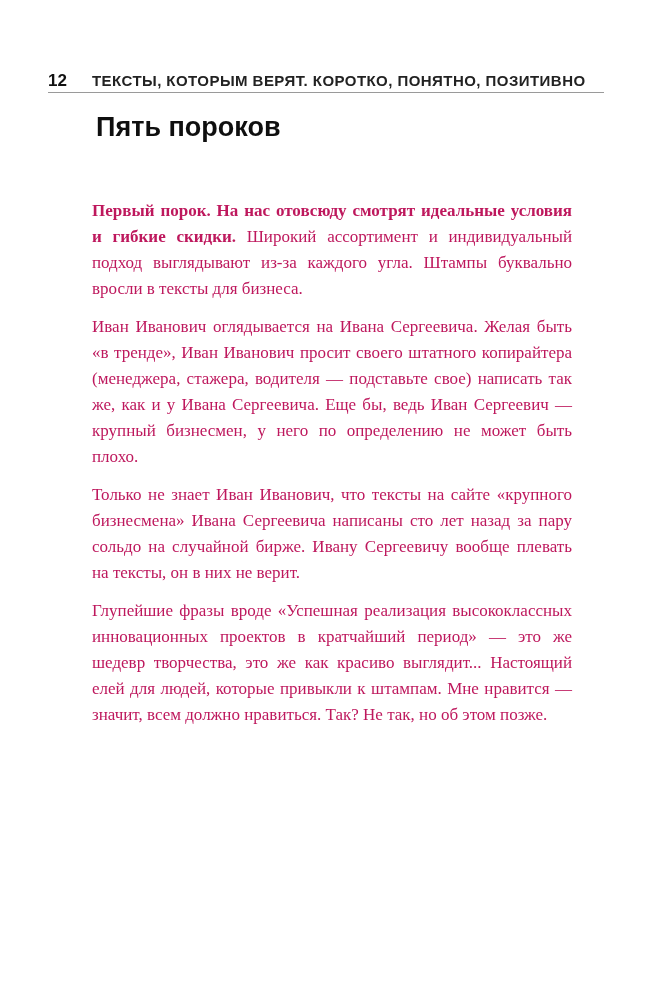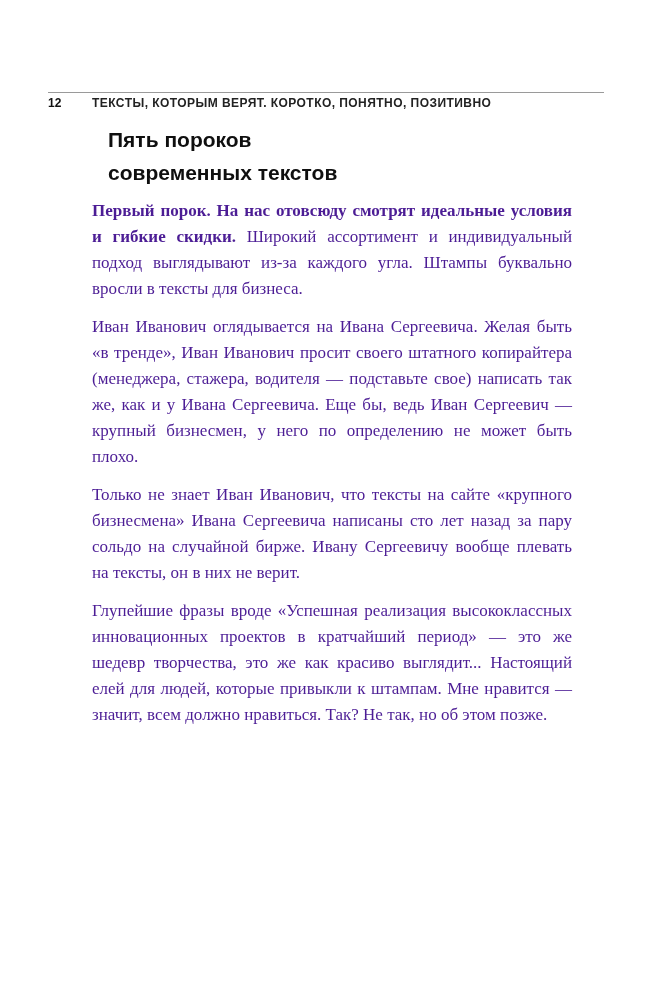--- a/index.html
+++ b/index.html
@@ -27,82 +27,81 @@
     right: 48px;
     top: 71px;
     display: flex;
     align-items: baseline;
     font-family: "Liberation Sans", sans-serif;
   }
   .page-number {
     flex: 0 0 44px;
     width: 44px;
     font-weight: 700;
-    font-size: 12px;
+    font-size: 17px;
     color: #111111;
-    margin-top: 25px;
   }
   .header-text {
     font-weight: 700;
-    font-size: 12px;
+    font-size: 15px;
     letter-spacing: 0.45px;
     color: #222222;
     white-space: nowrap;
   }
   .header-rule {
     position: absolute;
     left: 48px;
     right: 48px;
     top: 92px;
     margin: 0;
     border: 0;
     border-top: 1px solid #9a9a9a;
   }
   .chapter-title {
     position: absolute;
     left: 92px;
     right: 70px;
     top: 107px;
-    margin: 16px;
+    margin: 4px;
     font-family: "Liberation Sans", sans-serif;
     font-weight: 700;
-    font-size: 21px;
+    font-size: 27px;
     line-height: 33px;
     color: #0f0f0f;
   }
   .body-text {
     position: absolute;
     left: 92px;
     right: 80px;
     top: 198px;
     font-size: 17px;
     line-height: 26px;
     text-align: justify;
-    color: #4c1d95;
+    color: #be185d;
   }
   .para {
     margin: 0 0 12px 0;
   }
   .lead {
     font-weight: 700;
   }
 </style>
 </head>
 <body>
 
 <div class="page">
 
   <header class="running-header">
     <span class="page-number">12</span>
     <span class="header-text">ТЕКСТЫ, КОТОРЫМ ВЕРЯТ. КОРОТКО, ПОНЯТНО, ПОЗИТИВНО</span>
   </header>
 
   <hr class="header-rule">
 
-  <h1 class="chapter-title"><span>Пять пороков</span><br><span>современных текстов</span></h1>
+  <h1 class="chapter-title"><span>Пять пороков</span><br></h1>
 
   <main class="body-text">
 
     <p class="para"><strong class="lead">Первый порок. На нас отовсюду смотрят идеальные условия и гибкие скидки.</strong> <span>Широкий ассортимент и индивидуальный подход выглядывают из-за каждого угла. Штампы буквально вросли в тексты для бизнеса.</span></p>
 
     <p class="para">Иван Иванович оглядывается на Ивана Сергеевича. Желая быть «в тренде», Иван Иванович просит своего штатного копирайтера (менеджера, стажера, водителя — подставьте свое) написать так же, как и у Ивана Сергеевича. Еще бы, ведь Иван Сергеевич — крупный бизнесмен, у него по определению не может быть плохо.</p>
 
     <p class="para">Только не знает Иван Иванович, что тексты на сайте «крупного бизнесмена» Ивана Сергеевича написаны сто лет назад за пару сольдо на случайной бирже. Ивану Сергеевичу вообще плевать на тексты, он в них не верит.</p>
 
 

